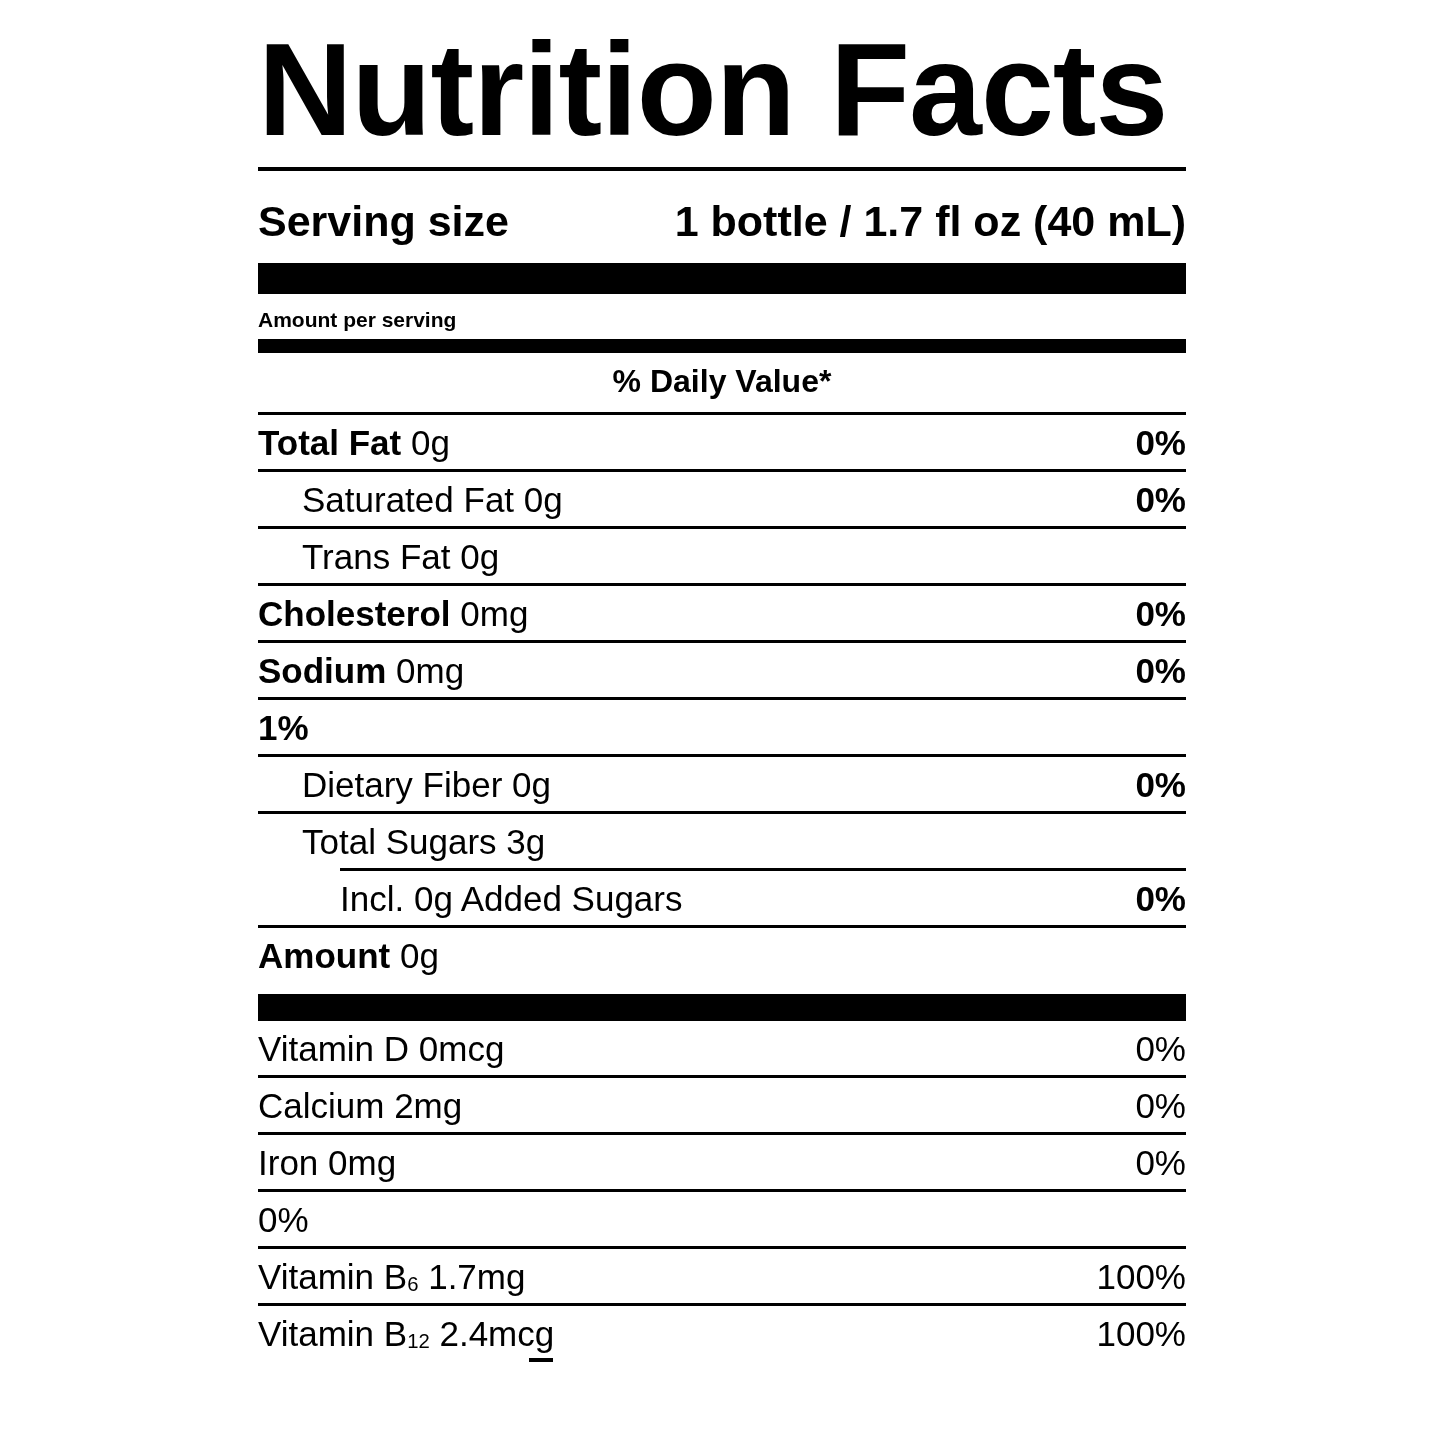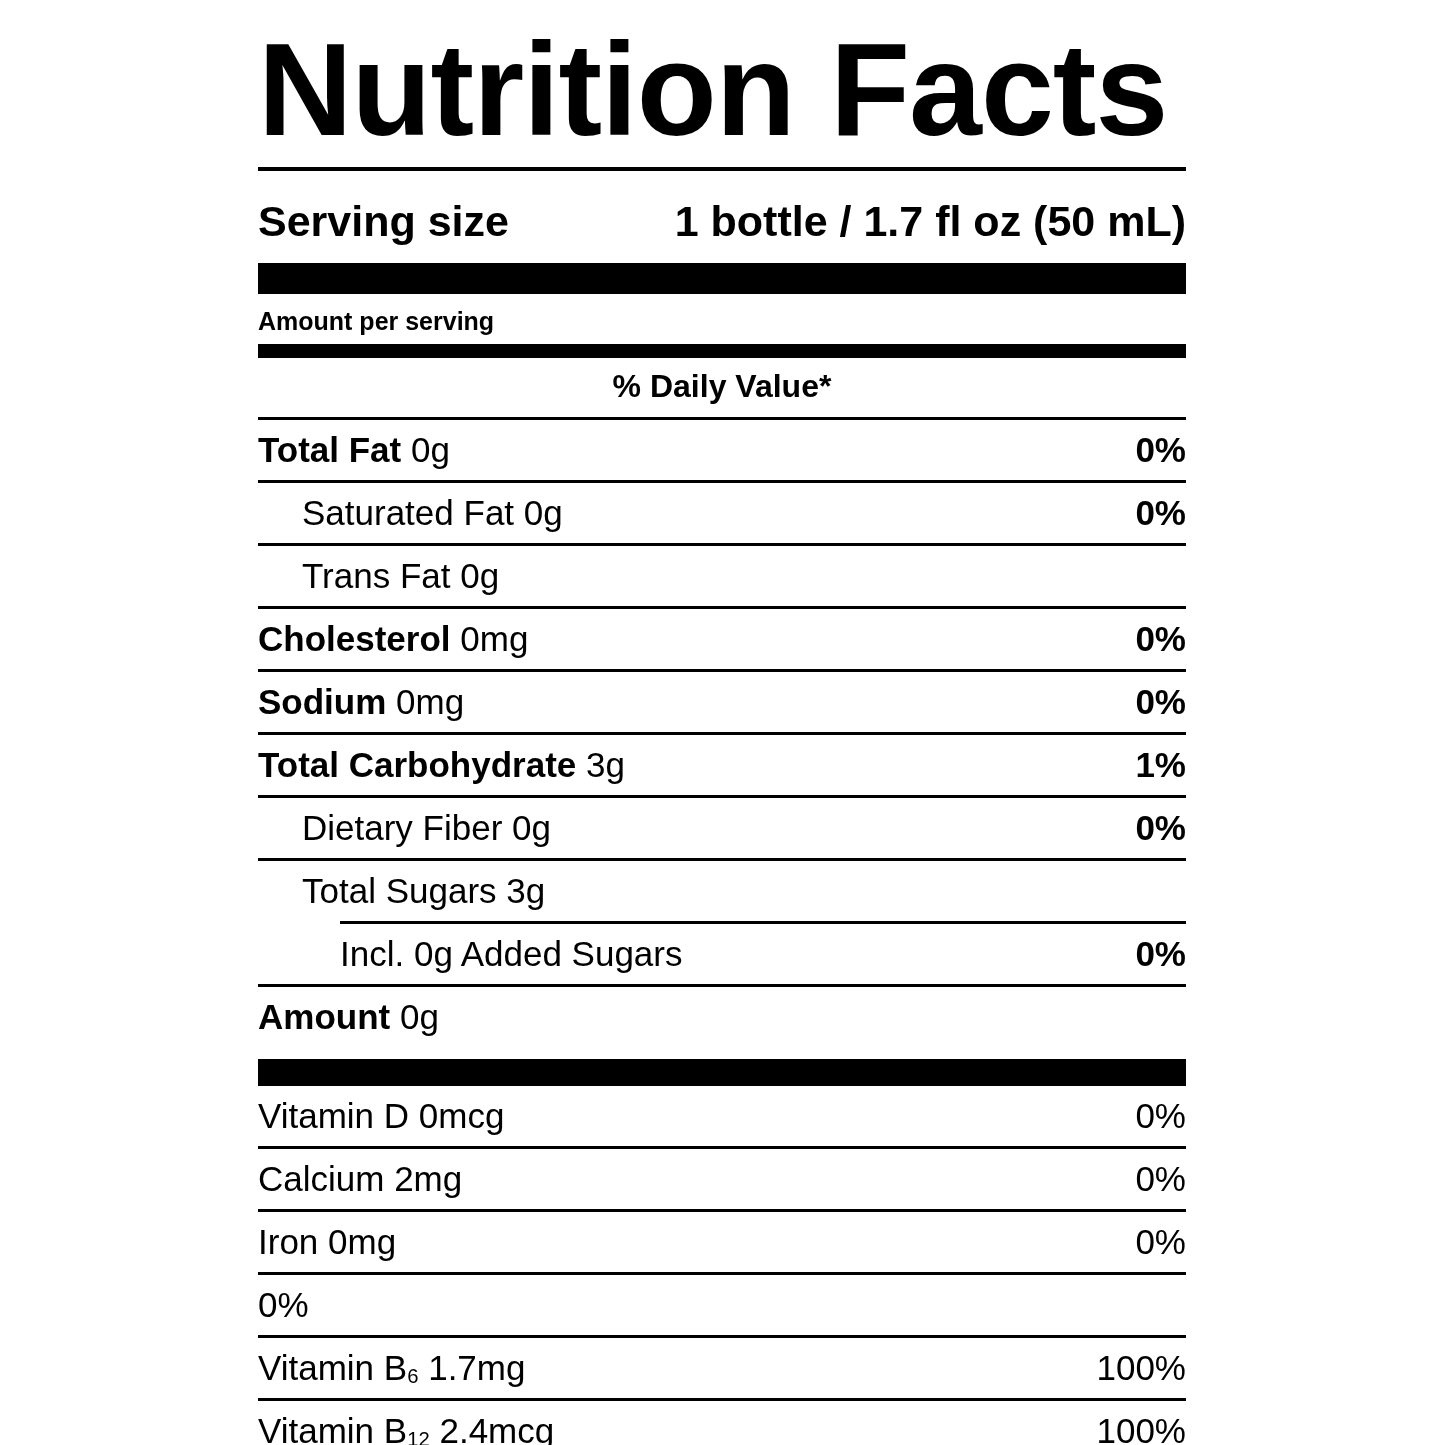--- a/index.html
+++ b/index.html
@@ -43,21 +43,21 @@
     display: flex;
     justify-content: space-between;
     align-items: baseline;
     font-size: 43px;
     font-weight: bold;
     padding: 7px 0 10px 0;
     line-height: 1.1;
     margin-top: 20px;
   }
   .aps {
-    font-size: 25px;
+    font-size: 21px;
     font-weight: bold;
     margin-top: 14px;
     line-height: 1.1;
   }
   .cal-row {
     display: flex;
     justify-content: space-between;
     align-items: baseline;
     margin-top: -6px;
   }
@@ -74,21 +74,21 @@
   .dv-header {
     text-align: center;
     font-size: 32px;
     font-weight: bold;
     padding: 10px 0 12px 0;
   }
   .row {
     display: flex;
     justify-content: space-between;
     align-items: center;
-    height: 60px;
+    height: 54px;
     font-size: 35px;
     line-height: 1;
   }
   .row .nm { white-space: pre-wrap; }
   .row.indent-1 .nm { padding-left: 44px; }
   .row.indent-2 .nm { padding-left: 82px; }
   #nutrient-rows .dv { font-weight: bold; }
   #vitamin-rows .dv { font-weight: normal; }
   sub.vsub {
     font-size: 58%;
@@ -110,21 +110,21 @@
 </style>
 </head>
 <body style="background: rgb(255, 255, 255); color: rgb(0, 0, 0);">
 
 <div class="label">
   <h1 class="title">Nutrition Facts</h1>
   <div class="rule r4"></div>
 
   <div class="serving-row">
     <span>Serving size</span>
-    <span>1 bottle / 1.7 fl oz (50 mL)</span>
+    <span>1 bottle / 1.7 fl oz (40 mL)</span>
   </div>
 
   <div class="bar b30"></div>
 
   <div class="aps">Amount per serving</div>
 
 
   <div class="bar b14"></div>
 
   <div class="dv-header">% Daily Value*</div>
@@ -151,21 +151,20 @@
         <span class="nm"><b>Cholesterol</b> <span class="amt">0mg</span></span>
         <span class="dv">0%</span>
       </div>
       <div class="rule"></div>
       <div class="row indent-0">
         <span class="nm"><b>Sodium</b> <span class="amt">0mg</span></span>
         <span class="dv">0%</span>
       </div>
       <div class="rule"></div>
       <div class="row indent-0">
-        <span class="nm"><b>Total Carbohydrate</b> <span class="amt">3g</span></span>
         <span class="dv">1%</span>
       </div>
       <div class="rule"></div>
       <div class="row indent-1">
         <span class="nm"><span>Dietary Fiber</span> <span class="amt">0g</span></span>
         <span class="dv">0%</span>
       </div>
       <div class="rule"></div>
       <div class="row indent-1">
         <span class="nm"><span>Total Sugars</span> <span class="amt">3g</span></span>

